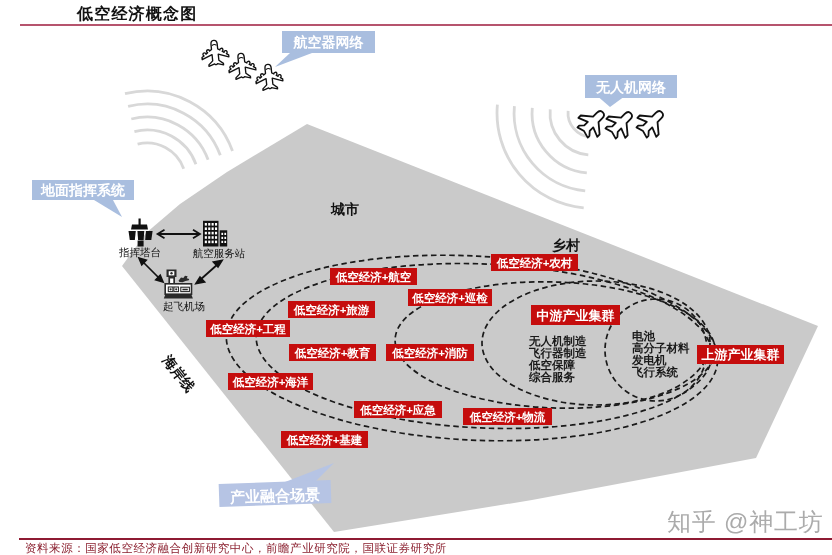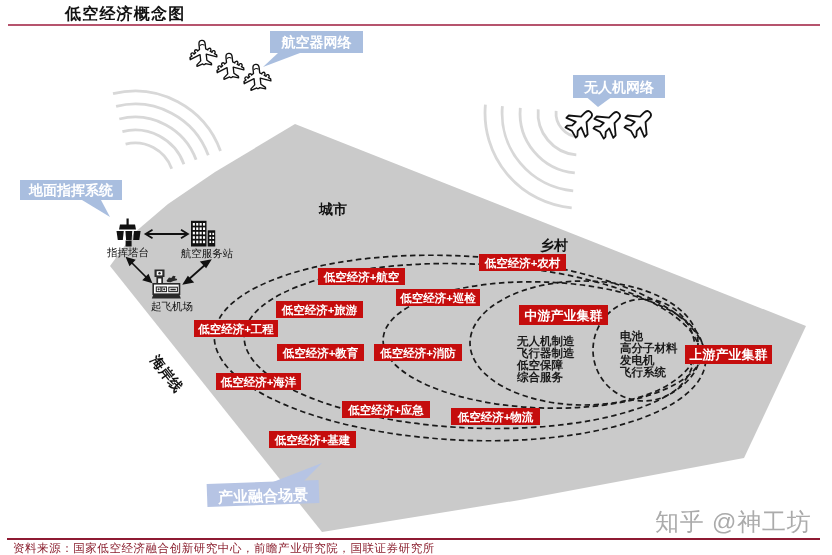--- a/index.html
+++ b/index.html
@@ -1,16 +1,16 @@
 <!DOCTYPE html>
 <html><head>
 <meta charset="utf-8">
 <style>
 html,body{margin:0;padding:0;background:#fff;}
-#page{position:relative;width:820px;height:555px;overflow:hidden;font-family:"Liberation Sans",sans-serif;}
+#page{position:relative;width:820px;height:555px;overflow:hidden;font-family:"Liberation Sans",sans-serif;padding-left:12px;}
 svg text{font-family:"Liberation Sans",sans-serif;}
 .serif{font-family:"Liberation Serif",serif;}
 </style>
 </head>
 <body>
 <div id="page">
 <svg width="832" height="555" viewBox="0 0 832 555">
 
 <rect x="0" y="0" width="832" height="555" fill="#ffffff"></rect>
 

